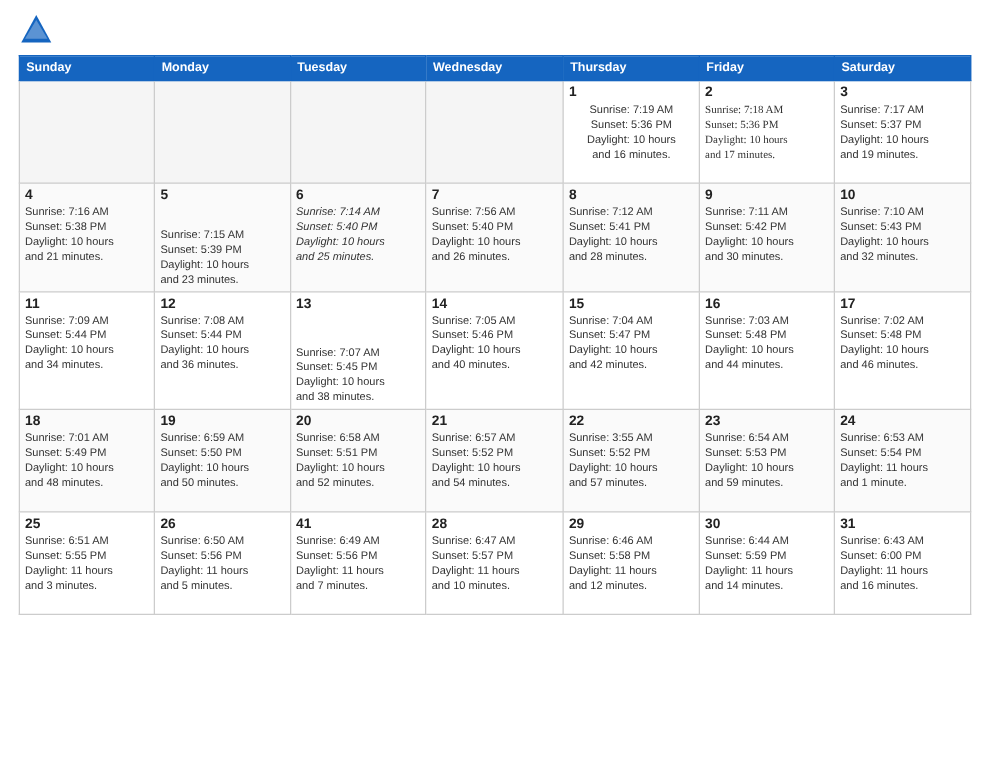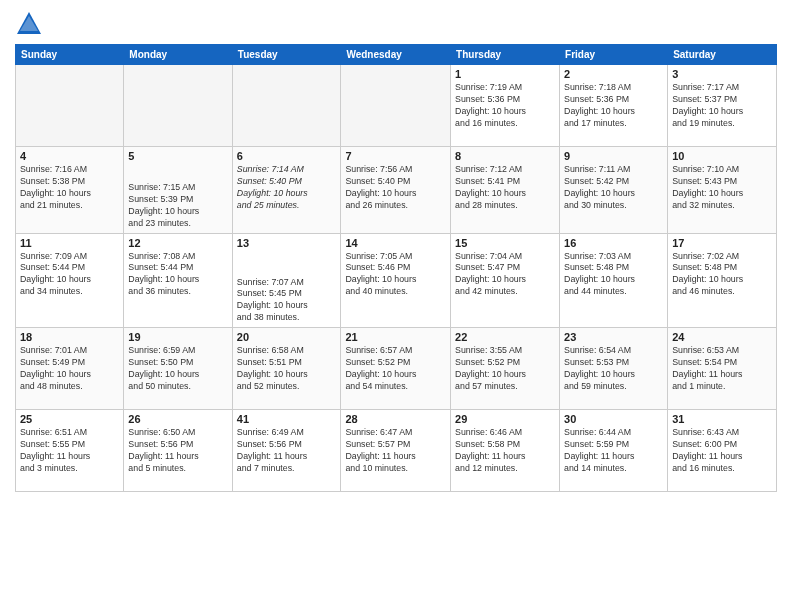--- a/index.html
+++ b/index.html
@@ -124,28 +124,28 @@
         </tr>
     </thead>
     <tbody id="calendar-body">
     <tr>
           <td class="empty"></td>
           <td class="empty"></td>
           <td class="empty"></td>
           <td class="empty"></td>
           <td>
             <div class="day-num">1</div>
-            <div class="day-info" style="white-space: pre-line;">Sunrise: 7:19 AM
+            <div class="day-info" style="white-space: pre-line; text-align: center;">Sunrise: 7:19 AM
 Sunset: 5:36 PM
 Daylight: 10 hours
 and 16 minutes.</div>
           </td>
           <td>
             <div class="day-num">2</div>
-            <div class="day-info" style="white-space: pre-line;">Sunrise: 7:18 AM
+            <div class="day-info" style="white-space: pre-line; font-family: Liberation Serif, serif;">Sunrise: 7:18 AM
 Sunset: 5:36 PM
 Daylight: 10 hours
 and 17 minutes.</div>
           </td>
           <td>
             <div class="day-num">3</div>
             <div class="day-info" style="white-space: pre-line;">Sunrise: 7:17 AM
 Sunset: 5:37 PM
 Daylight: 10 hours
 and 19 minutes.</div>

